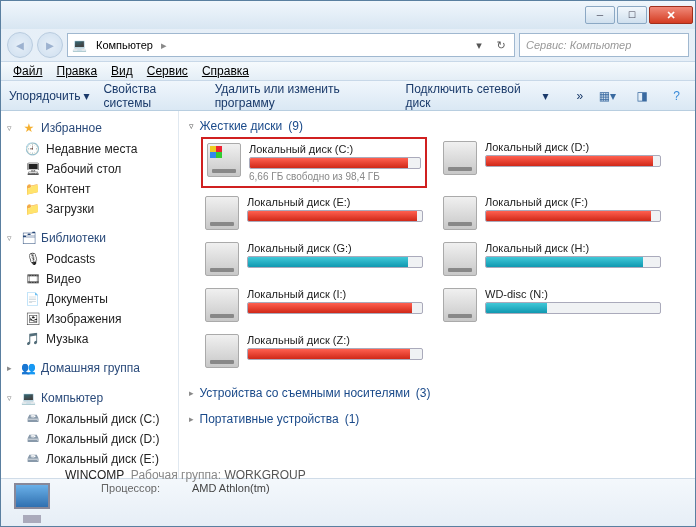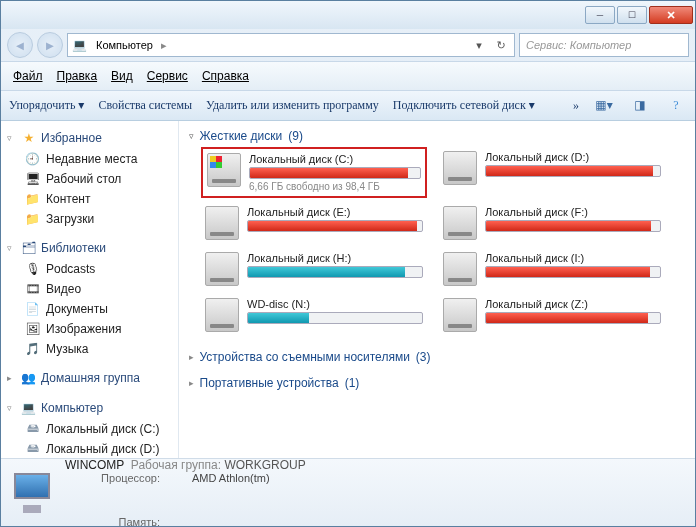--- a/index.html
+++ b/index.html
@@ -9,24 +9,24 @@
 .tbtn { width: 30px; height: 18px; margin-left: 2px; border: 1px solid #8ba8c4; background: linear-gradient(#f2f7fc,#d0e0ee); border-radius: 2px; display: flex; align-items: center; justify-content: center; font-size: 9px; color: #445; }
 .tbtn.close { width: 44px; background: linear-gradient(#f08a7a,#d43c22); color: #fff; border-color: #a02f1c; font-size: 11px; font-weight: bold; }
 .navbar { height: 32px; display: flex; align-items: center; padding: 2px 6px; gap: 4px; }
 .navarrow { width: 26px; height: 26px; border-radius: 50%; background: radial-gradient(#e6f0fa,#b8d0e8); border: 1px solid #8aa8c6; display: flex; align-items: center; justify-content: center; color: #5577aa; font-size: 13px; }
 .navarrow.disabled { opacity: .5; }
 .addrbar { flex: 1; height: 24px; background: #fff; border: 1px solid #a0b8d0; display: flex; align-items: center; padding: 0 4px; gap: 4px; }
 .addrbar .crumb { padding: 2px 4px; }
 .addrbar .sep { color: #888; }
 .dropbtn { width: 18px; text-align: center; color: #555; }
 .searchbox { width: 170px; height: 24px; background: #fff; border: 1px solid #a0b8d0; display: flex; align-items: center; padding: 0 6px; color: #999; font-style: italic; }
-.menubar { height: 30px; background: linear-gradient(#f6fafd,#e4eef6); border-top: 1px solid #c8d8e8; border-bottom: 1px solid #c8d8e8; display: flex; align-items: center; padding: 0 6px; gap: 2px; font-size: 12px; }
+.menubar { height: 20px; background: linear-gradient(#f6fafd,#e4eef6); border-top: 1px solid #c8d8e8; border-bottom: 1px solid #c8d8e8; display: flex; align-items: center; padding: 0 6px; gap: 2px; font-size: 12px; }
 .menubar span { padding: 2px 6px; }
 .menubar span u { text-decoration: underline; }
-.toolbar { height: 30px; background: linear-gradient(#f0f6fc,#dae8f4); border-bottom: 1px solid #b8cee0; display: flex; align-items: center; padding: 0 8px; gap: 14px; color: #1a3a6a; font-size: 12px; font-family: Liberation Serif, serif; }
+.toolbar { height: 30px; background: linear-gradient(#f0f6fc,#dae8f4); border-bottom: 1px solid #b8cee0; display: flex; align-items: center; padding: 0 8px; gap: 14px; color: #1a3a6a; font-size: 12px; }
 .toolbar .titem { display: flex; align-items: center; gap: 3px; }
 .toolbar .spacer { flex: 1; }
 .toolbar .ticon { width: 22px; height: 22px; display: flex; align-items: center; justify-content: center; color: #3a6aa0; }
 .body { flex: 1; display: flex; background: #fff; overflow: hidden; }
 .sidebar { width: 178px; border-right: 1px solid #e0e8f0; padding: 6px 2px; overflow-y: auto; font-size: 12px; }
 .sgroup { margin-bottom: 8px; }
 .sheader { display: flex; align-items: center; gap: 4px; padding: 3px 4px; color: #2a4a7a; font-size: 12px; }
 .sheader .tri { color: #888; font-size: 9px; width: 10px; }
 .sitem { display: flex; align-items: center; gap: 5px; padding: 2px 4px 2px 22px; color: #222; }
 .sicon { width: 16px; height: 16px; display: inline-flex; align-items: center; justify-content: center; font-size: 12px; }
@@ -41,21 +41,21 @@
 .dicon.os::before { content: ""; position: absolute; left: 2px; top: 2px; width: 12px; height: 12px; background: conic-gradient(#e23 0 25%, #3c3 0 50%, #38e 0 75%, #ec2 0); }
 .dinfo { flex: 1; display: flex; flex-direction: column; gap: 2px; font-size: 11px; }
 .dname { color: #222; }
 .dbar { height: 12px; border: 1px solid #aab; background: #f0f2f4; border-radius: 2px; overflow: hidden; }
 .dfill { height: 100%; }
 .dfill.red { background: linear-gradient(#ff6050,#d02818); }
 .dfill.teal { background: linear-gradient(#40c8d8,#1098b0); }
 .dfree { color: #888; font-size: 10px; }
 .collapsed-sec { color: #1a4a8a; font-size: 12px; padding: 6px 2px 6px 2px; display: flex; align-items: center; gap: 6px; }
 .collapsed-sec .tri { font-size: 9px; color: #888; }
-.details { height: 68px; border-top: 1px solid #d0dce8; background: linear-gradient(#f4f8fc,#e6eef6); display: flex; align-items: center; padding: 4px 10px; gap: 12px; font-size: 11px; }
+.details { height: 48px; border-top: 1px solid #d0dce8; background: linear-gradient(#f4f8fc,#e6eef6); display: flex; align-items: center; padding: 4px 10px; gap: 12px; font-size: 11px; }
 .dcomp-icon { width: 42px; height: 40px; position: relative; }
 .dcomp-icon .mon { width: 36px; height: 26px; border: 2px solid #889; background: linear-gradient(#6ab0e8,#3070b0); position: absolute; top: 0; left: 3px; }
 .dcomp-icon .base { width: 18px; height: 8px; background: #aab; position: absolute; bottom: 0; left: 12px; }
 .dprops { display: grid; grid-template-columns: auto auto; column-gap: 8px; row-gap: 1px; color: #666; gap: 32px; }
 .dprops .lbl { text-align: right; }
 .dprops .val { color: #444; }
 .dname-big { font-size: 12px; color: #222; }
 .star { color: #f5b030; }
 .folder { color: #f0c060; }
 .drive-ic { color: #8899aa; }
@@ -235,20 +235,29 @@
             <div class="dinfo">
               <div class="dname">Локальный диск (F:)</div>
               <div class="dbar">
                 <div class="dfill red" style="width:95%"></div>
               </div>
             </div>
           </div>
           <div class="drive">
             <div class="dicon"></div>
             <div class="dinfo">
+              <div class="dname">Локальный диск (G:)</div>
+              <div class="dbar">
+                <div class="dfill teal" style="width:92%"></div>
+              </div>
+            </div>
+          </div>
+          <div class="drive">
+            <div class="dicon"></div>
+            <div class="dinfo">
               <div class="dname">Локальный диск (H:)</div>
               <div class="dbar">
                 <div class="dfill teal" style="width:90%"></div>
               </div>
             </div>
           </div>
           <div class="drive">
             <div class="dicon"></div>
             <div class="dinfo">
               <div class="dname">Локальный диск (I:)</div>

